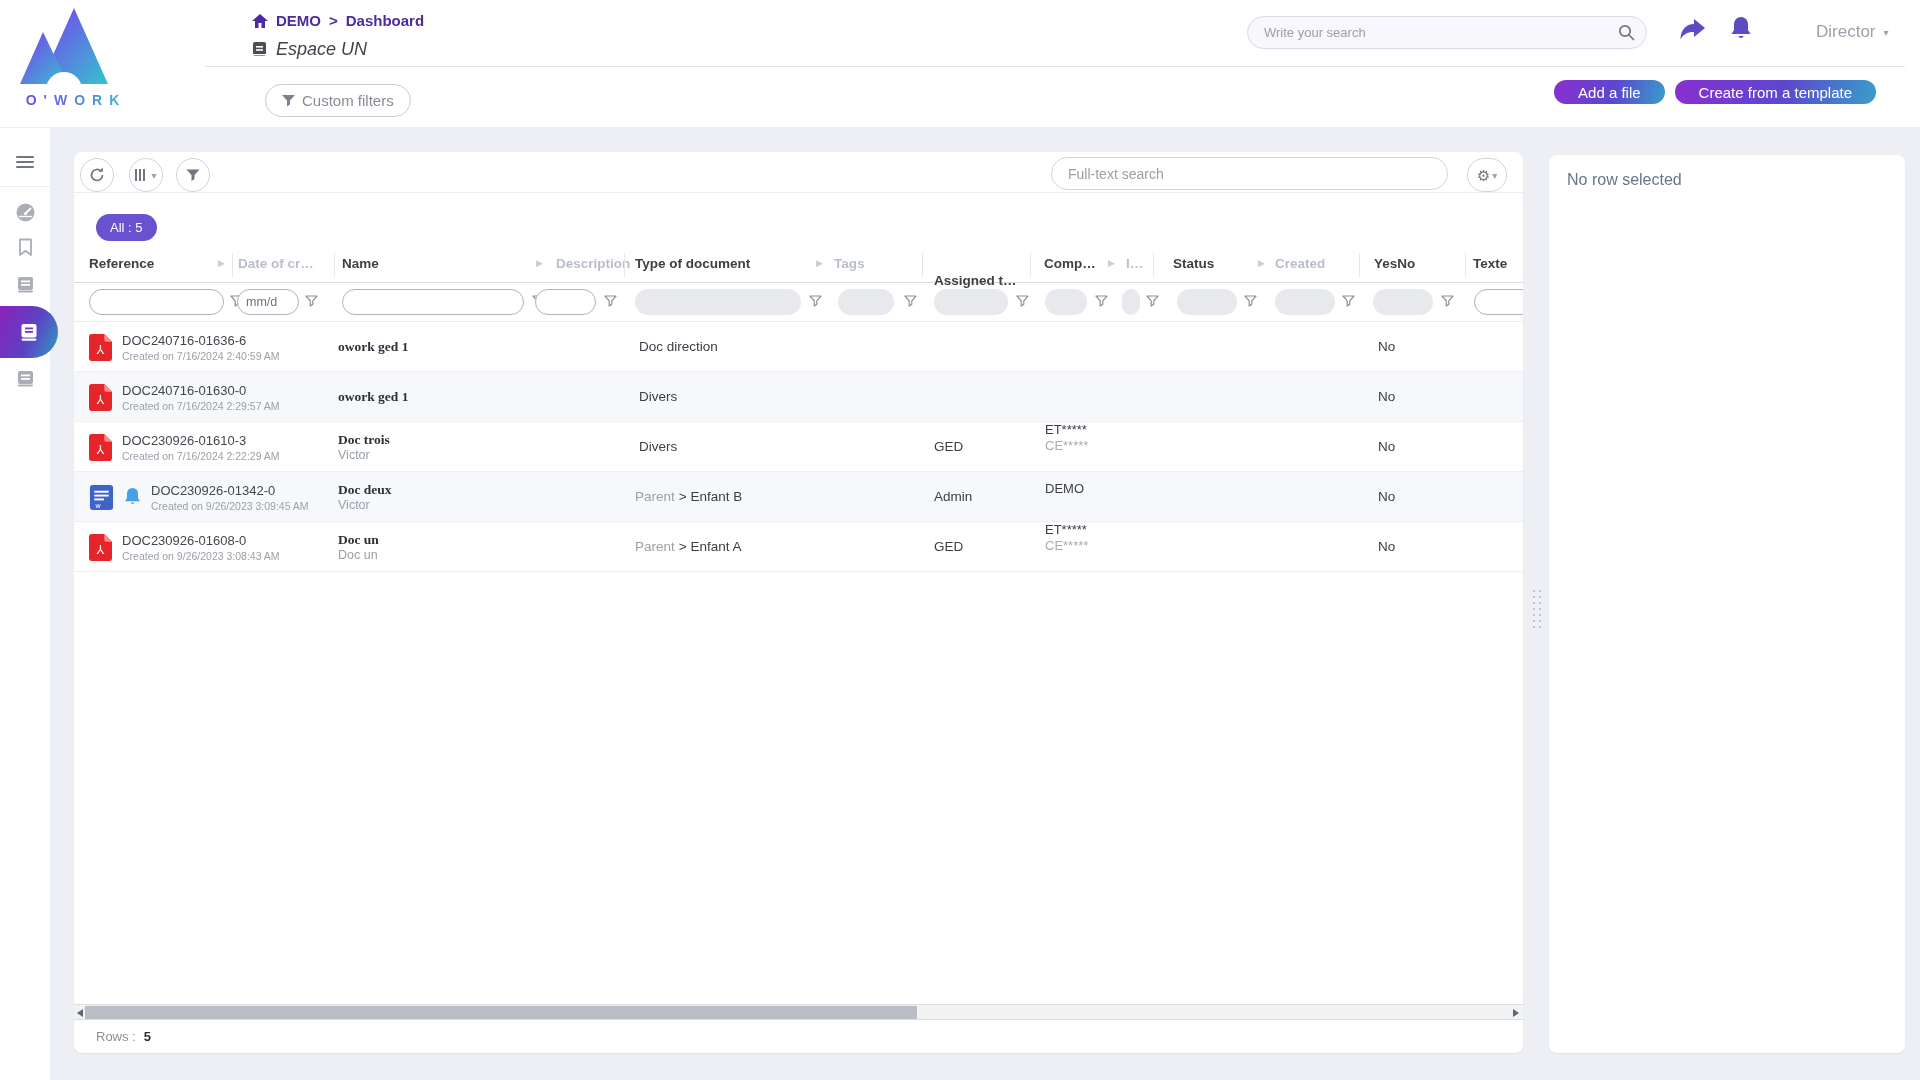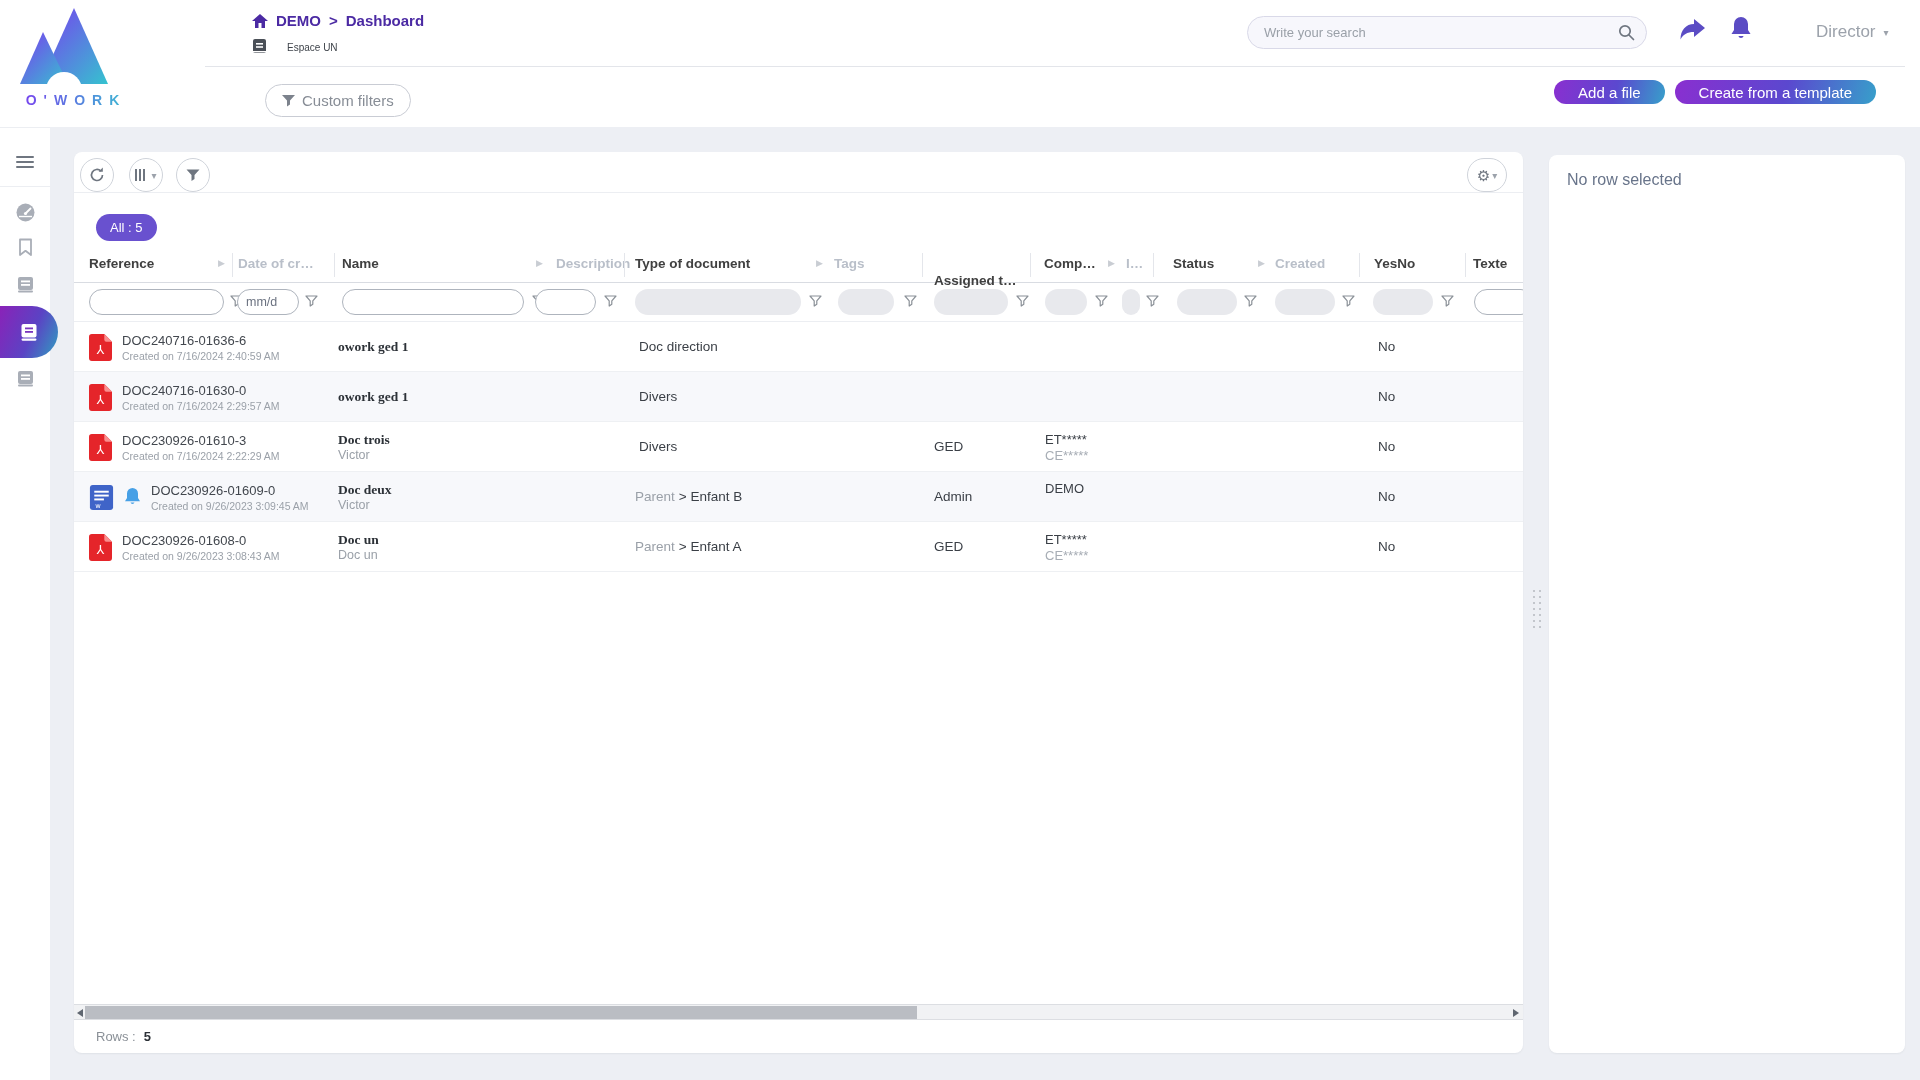--- a/index.html
+++ b/index.html
@@ -13,22 +13,22 @@
   }
   
   .header { position:absolute; top:0; left:0; width:1920px; height:127px; background:#fff; z-index:5; }
   .logo { position:absolute; left:16px; top:6px; width:120px; height:112px; text-align:center; cursor:pointer; }
   .logo-text { display:block; margin-top:2px; font-size:14px; font-weight:bold; letter-spacing:7px;
     background:linear-gradient(90deg,#7b3bf0,#35c3cf); -webkit-background-clip:text; background-clip:text; color:transparent; }
   .crumb-row { position:absolute; left:252px; top:12px; display:flex; align-items:center; gap:8px;
     font-size:15px; font-weight:bold; color:#4b2aa3; }
   .crumb-row a { color:#4b2aa3; text-decoration:none; cursor:pointer; }
   .crumb-sep { font-weight:bold; }
-  .space-row { position:absolute; left:252px; top:39px; display:flex; align-items:center; gap:20px;
-    font-size:10px; color:#3f444b; }
+  .space-row { position:absolute; left:252px; top:39px; display:flex; align-items:center; gap:9px;
+    font-size:18px; color:#3f444b;font-style:italic; }
   .hdivider { position:absolute; left:205px; right:15px; top:66px; height:1px; background:#e3e5ea; }
   .custom-filters { position:absolute; left:265px; top:84px; height:33px; display:inline-flex; align-items:center; gap:7px;
     padding:0 16px; border:1px solid #c9ccd4; border-radius:17px; background:#fff; color:#878d96; font-size:15px; cursor:pointer; }
   .top-search { position:absolute; left:1247px; top:16px; width:400px; height:33px; }
   .top-search input { width:100%; height:100%; border:1px solid #d9d9e8; border-radius:17px; background:#f7f7fc;
     padding:0 36px 0 16px; font-size:13px; color:#3a3f46; font-family:inherit; outline:none; }
   .top-search input::placeholder { color:#9aa0a8; }
   .top-search .mag { position:absolute; right:12px; top:8px; }
   .share-btn { position:absolute; left:1678px; top:18px; cursor:pointer; }
   .bell-btn { position:absolute; left:1730px; top:16px; cursor:pointer; }
@@ -77,21 +77,21 @@
   .c-ref { left:15px; display:flex; align-items:center; gap:10px; }
   .ref-block { display:flex; flex-direction:column; justify-content:center; }
   .ref-no { font-size:13px; color:#42474e; }
   .ref-created { font-size:10.5px; color:#9ba1a9; margin-top:2px; }
   .c-name { left:264px; display:flex; flex-direction:column; justify-content:center; }
   .name-main { font-size:13.5px; font-weight:bold; color:#2c3137;font-family:Liberation Serif, serif; }
   .name-sub { font-size:12.5px; color:#9aa0a8; }
   .c-type { left:561px; line-height:50px; font-size:13.5px; color:#3a3f46; }
   .type-prefix { color:#9aa0a8; margin-right:4px; }
   .c-assigned { left:860px; line-height:50px; font-size:13.5px; }
-  .c-comp { left:971px; display:flex; flex-direction:column; justify-content:center; font-size:13px; }
+  .c-comp { left:971px; display:flex; flex-direction:column; justify-content:flex-start; font-size:13px; }
   .comp-sub { color:#a7adb5; margin-top:1px; }
   .c-yesno { left:1304px; line-height:50px; font-size:13.5px; }
   
   .hscroll { position:absolute; left:0; top:852px; width:100%; height:16px; background:#f1f2f4;
     border-top:1px solid #dcdee2; border-bottom:1px solid #dcdee2; }
   .hthumb { position:absolute; left:11px; top:1px; width:832px; height:13px; background:#babdc3; cursor:pointer; }
   .harrow { position:absolute; top:4px; width:0; height:0; cursor:pointer; }
   .harrow.left { left:3px; border-top:4px solid transparent; border-bottom:4px solid transparent; border-right:6px solid #5f6670; }
   .harrow.right { right:4px; border-top:4px solid transparent; border-bottom:4px solid transparent; border-left:6px solid #5f6670; }
   .tfoot { position:absolute; left:0; top:868px; width:100%; height:33px; display:flex; align-items:center;
@@ -246,20 +246,23 @@
         <rect x="0" y="0" width="2" height="12" fill="#6f7680"></rect>
         <rect x="4" y="0" width="2" height="12" fill="#6f7680"></rect>
         <rect x="8" y="0" width="2" height="12" fill="#6f7680"></rect>
       </svg>
       <span class="caret">▾</span>
     </div>
     <div class="circle-btn" style="left:102px;">
       <svg width="14" height="13" viewBox="0 0 14 13">
         <path d="M0.5 0.5 H13.5 L8.5 6 V10 L5.5 12 V6 Z" fill="#6f7680"></path>
       </svg>
+    </div>
+    <div class="fulltext">
+      <input type="text" placeholder="Full-text search" style="">
     </div>
     <div class="gear-btn">
       <span class="gear-glyph">⚙</span>
       <span class="caret">▾</span>
     </div>
   </div>
 
   <div class="tab-badge">All : 5</div>
 
   <div class="thead">
@@ -441,21 +444,21 @@
           <rect x="5" y="7" width="15" height="2" fill="#fff"></rect>
           <rect x="5" y="11" width="15" height="2" fill="#fff"></rect>
           <rect x="5" y="15" width="10" height="2" fill="#fff"></rect>
           <text x="6" y="24.5" font-size="7" fill="#ffffff" font-family="DejaVu Sans, sans-serif">w</text>
         </svg>
         <svg width="17" height="20" viewBox="0 0 17 20">
           <path d="M8.5 1 a5.5 5.5 0 0 1 5.5 5.5 v4.5 l2 3.2 h-15 l2 -3.2 v-4.5 a5.5 5.5 0 0 1 5.5-5.5 z" fill="#47a0e6"></path>
           <path d="M6.5 15.5 a2.1 2.1 0 0 0 4 0 z" fill="#47a0e6"></path>
         </svg>
         <div class="ref-block">
-          <span class="ref-no">DOC230926-01609-0</span>
+          <span class="ref-no">DOC230926-01342-0</span>
           <span class="ref-created">Created on 9/26/2023 3:09:45 AM</span>
         </div>
       </div>
       <div class="cell c-name">
         <span class="name-main">Doc deux</span>
         <span class="name-sub">Victor</span>
       </div>
       <div class="cell c-type">
         <span class="type-prefix">Parent</span><span>&gt; Enfant B</span>
       </div>

